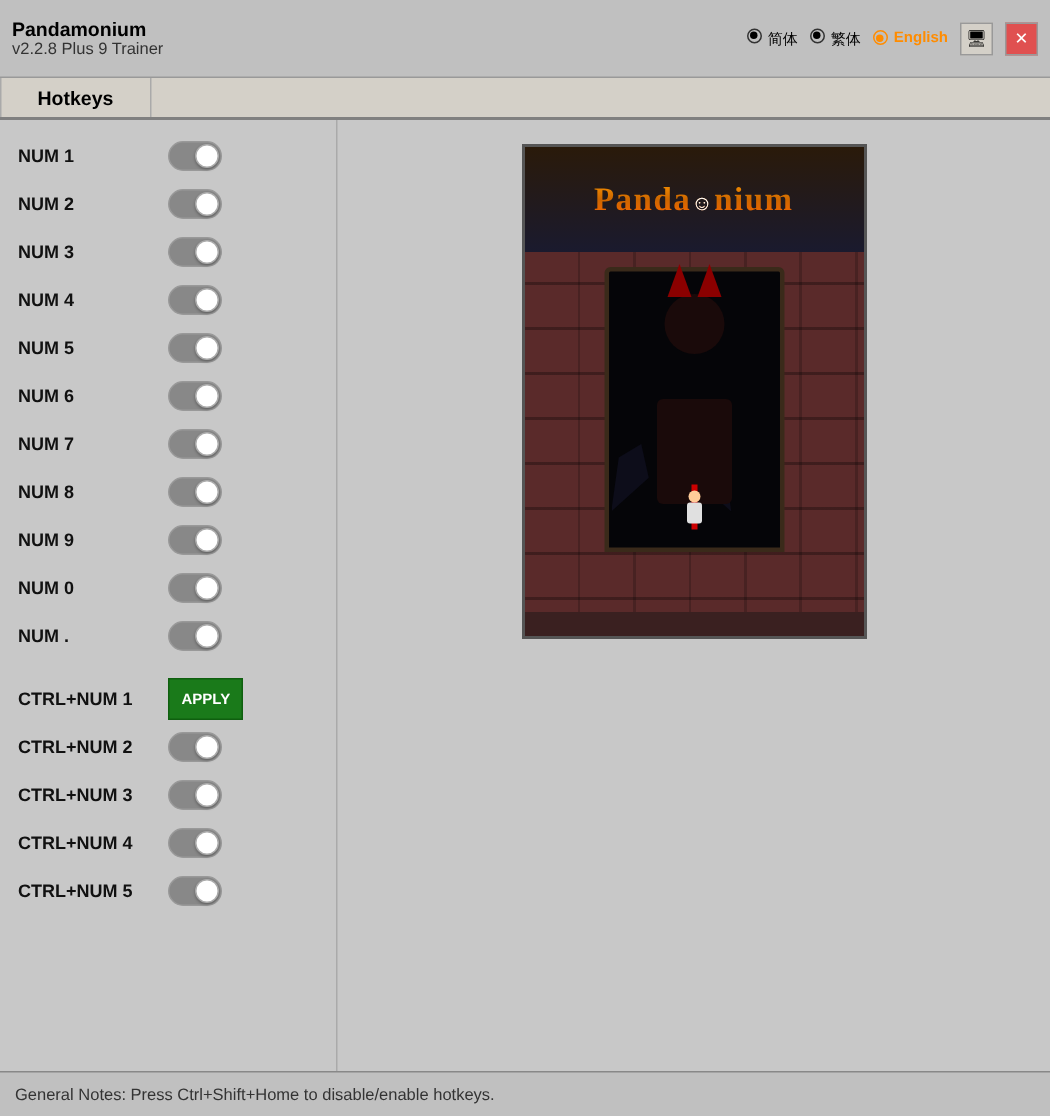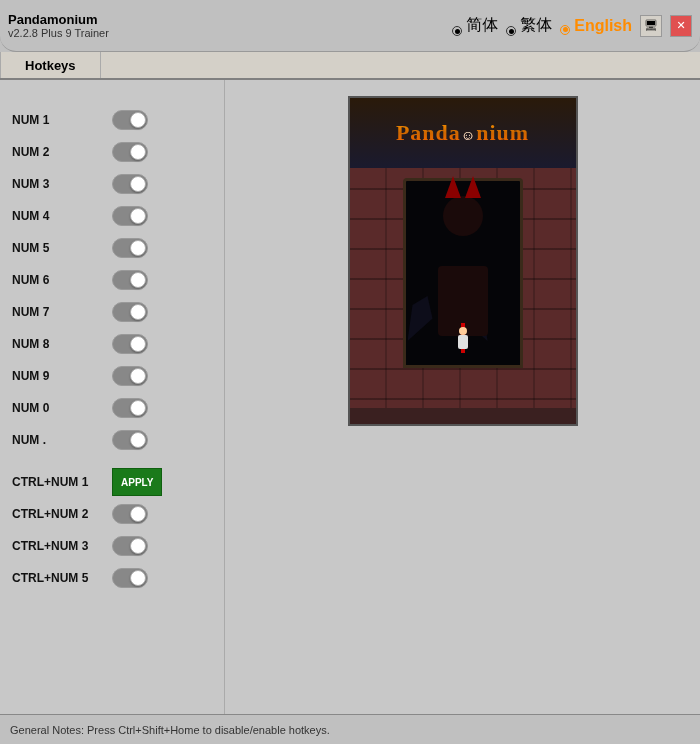--- a/index.html
+++ b/index.html
@@ -13,21 +13,20 @@
     }
 
     
     .title-bar {
       display: flex;
       align-items: center;
       background: #c0c0c0;
       height: 52px;
       padding: 0 8px;
       border-bottom: 1px solid #999;
-      border-radius: 16px;
     }
     .title-bar-left {
       display: flex;
       flex-direction: column;
       flex: 1;
     }
     .app-title {
       font-size: 13px;
       font-weight: bold;
       color: #000;
@@ -36,24 +35,24 @@
       font-size: 11px;
       color: #333;
     }
     .title-bar-right {
       display: flex;
       align-items: center;
       gap: 8px;
     }
     .lang-option {
       display: flex;
-      align-items: flex-end;
+      align-items: flex-start;
       gap: 4px;
       cursor: pointer;
-      font-size: 16px;
+      font-size: 10px;
       color: #000;
     }
     .lang-option.active {
       color: #ff8c00;
       font-weight: bold;
     }
     .radio-dot {
       width: 10px;
       height: 10px;
       border-radius: 50%;
@@ -112,21 +111,21 @@
     
     .main-content {
       display: flex;
       height: calc(744px - 52px - 28px - 30px);
       background: #c8c8c8;
     }
 
     
     .hotkeys-panel {
       width: 225px;
-      padding: 24px 0;
+      padding: 8px 0;
       overflow-y: auto;
       border-right: 1px solid #aaa;
     }
     .hotkey-row {
       display: flex;
       align-items: center;
       height: 32px;
       padding: 0 12px;
     }
     .hotkey-label {
@@ -494,20 +493,26 @@
           <div class="toggle-knob"></div>
         </div>
       </div>
       <div class="hotkey-row">
         <span class="hotkey-label">CTRL+NUM 3</span>
         <div class="toggle-switch on">
           <div class="toggle-knob"></div>
         </div>
       </div>
       <div class="hotkey-row">
+        <span class="hotkey-label">CTRL+NUM 4</span>
+        <div class="toggle-switch on">
+          <div class="toggle-knob"></div>
+        </div>
+      </div>
+      <div class="hotkey-row">
         <span class="hotkey-label">CTRL+NUM 5</span>
         <div class="toggle-switch on">
           <div class="toggle-knob"></div>
         </div>
       </div>
     </div>
 
   <div class="options-panel">
     <div class="game-image-container">
 

